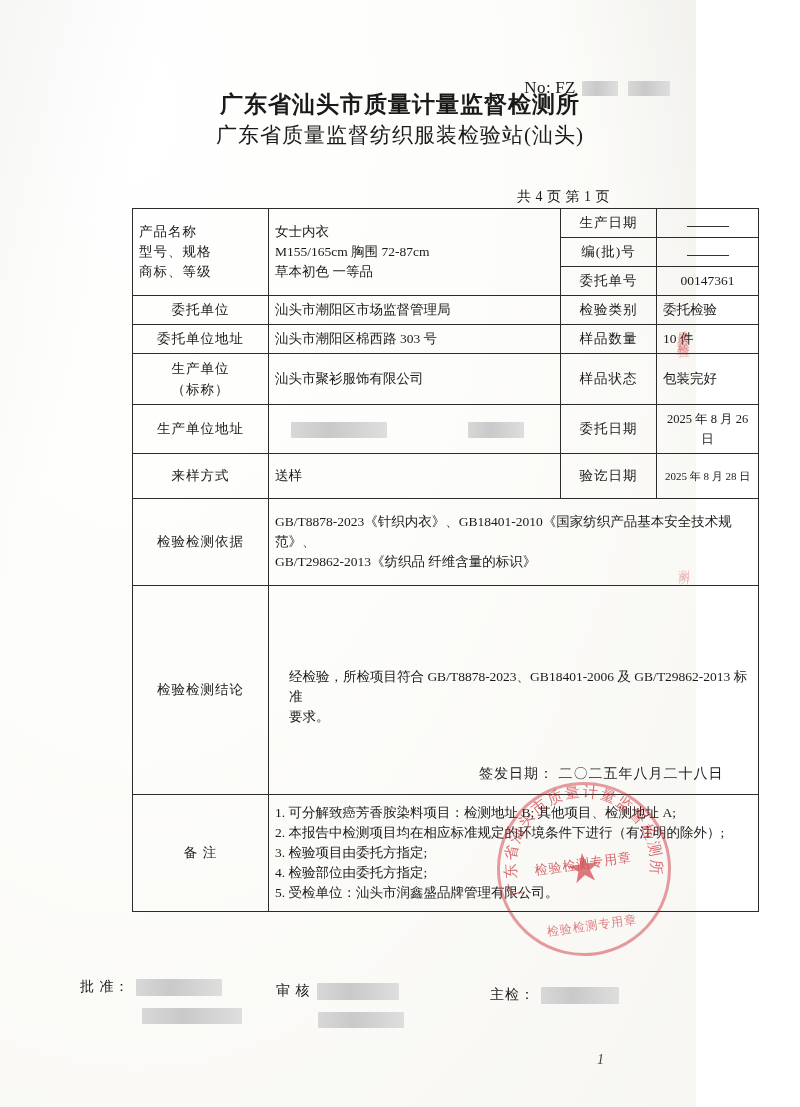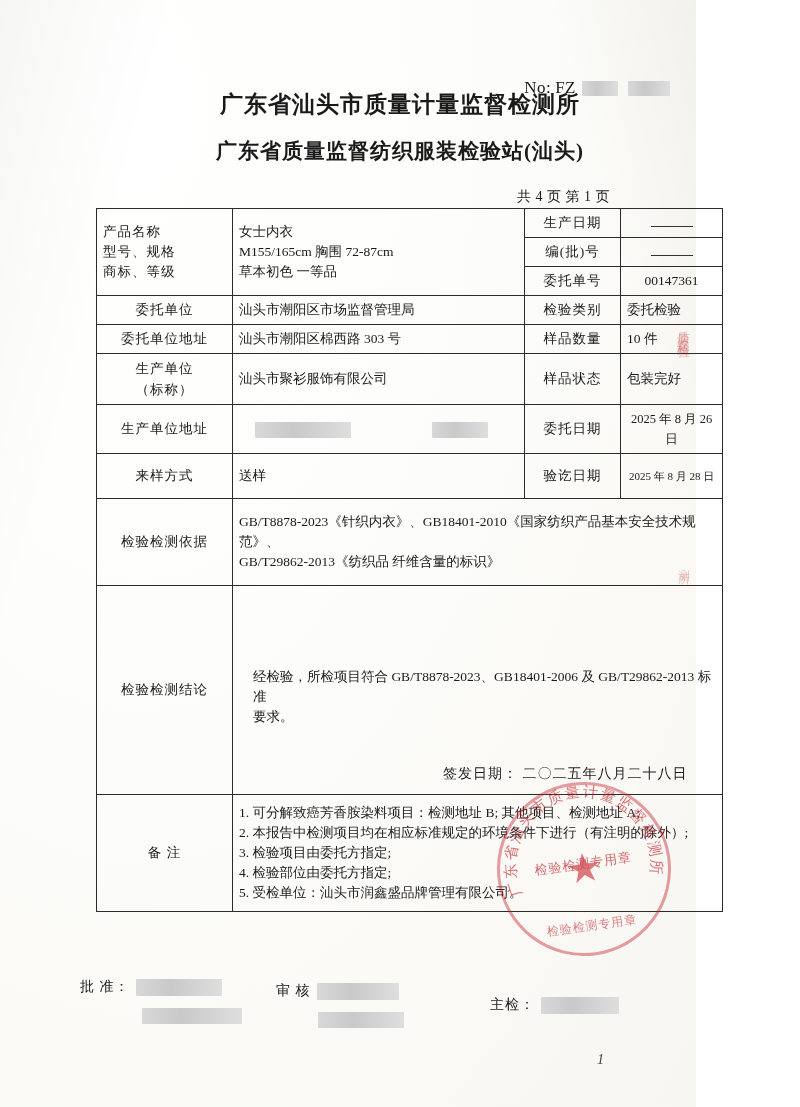--- a/index.html
+++ b/index.html
@@ -64,24 +64,23 @@
     text-align: center;
   }
   .title-1 {
     font-size: 23px;
     font-weight: bold;
     letter-spacing: 1px;
     line-height: 30px;
   }
   .title-2 {
     font-size: 21px;
-    font-weight: bold;
+    font-weight: normal;
     letter-spacing: 1px;
     line-height: 30px;
-    margin-top: 16px;
   }
   .title-3 {
     font-size: 21px;
     font-weight: bold;
     letter-spacing: 2px;
     line-height: 32px;
     margin-top: 2px;
   }
   .page-no {
     position: absolute;
@@ -95,20 +94,21 @@
   .tbl-wrap {
     position: absolute;
     left: 96px;
     top: 208px;
     width: 626px;
   }
   table.rep {
     border-collapse: collapse;
     width: 626px;
     table-layout: fixed;
+    margin-left: 36px;
   }
   table.rep td {
     border: 1px solid #2b2b2b;
     padding: 4px 6px;
     font-size: 13.5px;
     vertical-align: middle;
     line-height: 20px;
   }
   .lbl {
     text-align: center;
@@ -418,21 +418,21 @@
 
   <div class="footer">
     <div class="foot-item" style="left:0; top:0;justify-content:flex-end;">
       <span>批 准：</span>
       <span class="redacted" style="width:86px;height:17px;"></span>
     </div>
     <div class="foot-item" style="left:196px; top:4px;">
       <span>审 核</span>
       <span class="redacted" style="width:82px;height:17px;"></span>
     </div>
-    <div class="foot-item" style="left:410px; top:18px;">
+    <div class="foot-item" style="left:410px; top:8px;">
       <span>主检：</span>
       <span class="redacted" style="width:78px;height:17px;"></span>
     </div>
     <span class="redacted" style="position:absolute;left:62px;top:30px;width:100px;height:16px;"></span>
     <span class="redacted" style="position:absolute;left:238px;top:34px;width:86px;height:16px;"></span>
   </div>
 
   <div class="page-footer-mark">1</div>
 
   <div class="side-text">质量监督检验</div>

